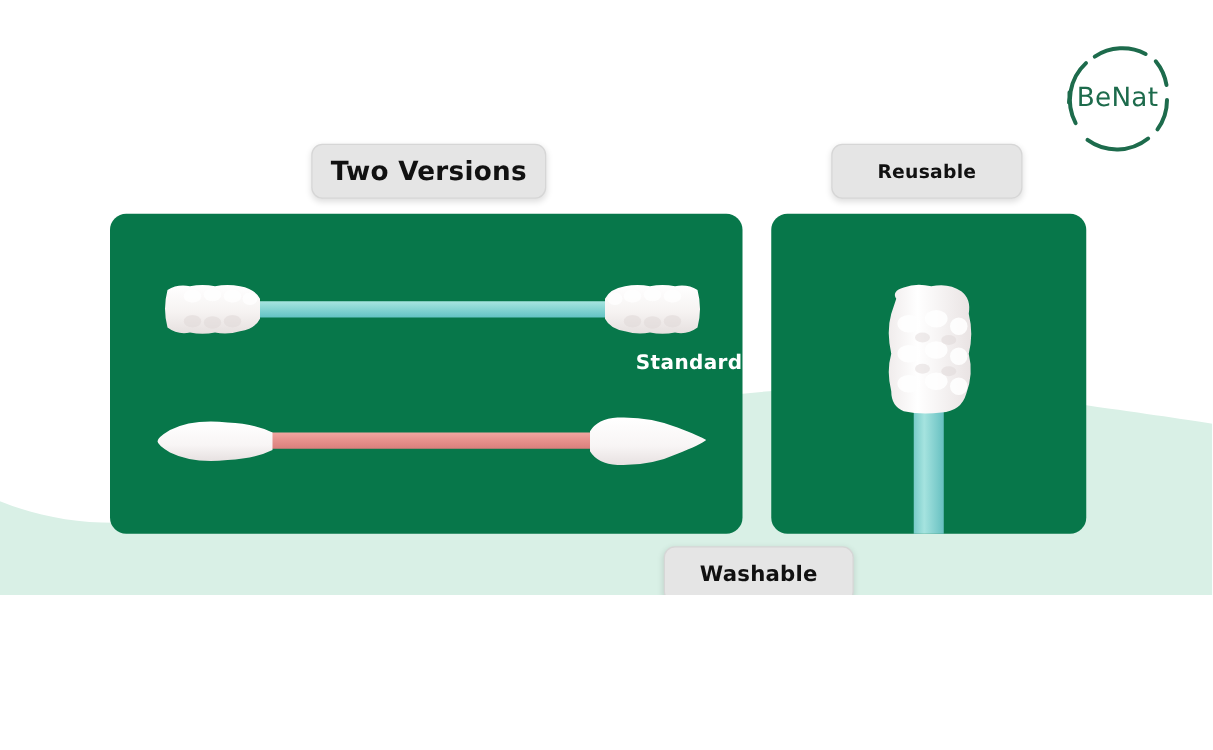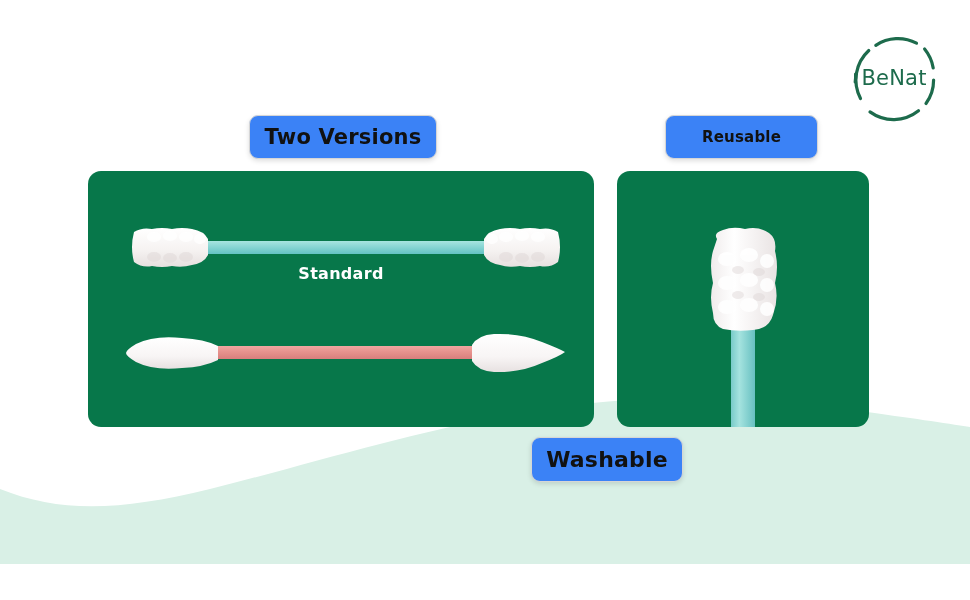--- a/index.html
+++ b/index.html
@@ -6,21 +6,21 @@
     margin: 0;
     padding: 0;
     background: #ffffff;
   }
   body {
     font-family: "Liberation Sans", sans-serif;
   }
   #stage {
     position: relative;
     width: 970px;
-    height: 564px;
+    height: 476px;
     background: #ffffff;
     overflow: hidden;
   }
 
   
   .wave {
     position: absolute;
     left: 0;
     bottom: 0;
     width: 970px;
@@ -47,21 +47,21 @@
     justify-content: center;
     font-family: "DejaVu Sans", sans-serif;
     font-size: 21px;
     letter-spacing: .2px;
     color: #1d6b4c;
   }
 
   
   .pill {
     position: absolute;
-    background: #3b82f6;
+    background: #e5e5e5;
     border: 1px solid #d6d6d6;
     border-radius: 9px;
     box-shadow: 0 2px 5px rgba(0,0,0,.13);
     display: flex;
     align-items: center;
     justify-content: center;
     font-family: "DejaVu Sans", sans-serif;
     font-weight: 700;
     color: #111111;
     letter-spacing: .2px;
@@ -73,21 +73,21 @@
     font-size: 21px;
   }
   #pill-reusable {
     left: 665px; top: 115px;
     width: 153px; height: 44px;
     font-size: 15px;
   }
   #pill-washable {
     left: 531px; top: 437px;
     width: 152px; height: 45px;
-    font-size: 22px;
+    font-size: 17px;
   }
 
   
   .panel {
     position: absolute;
     background: #07774a;
     border-radius: 13px;
     overflow: hidden;
   }
   #panel-versions {
@@ -140,23 +140,24 @@
   }
 
   
   .caption {
     position: absolute;
     color: #ffffff;
     font-family: "DejaVu Sans", sans-serif;
     font-size: 16px;
     font-weight: 700;
     letter-spacing: .3px;
-    text-align: center;
+    text-align: right;
     width: 100%;
     left: 0;
+    margin-top: 16px;
   }
   #caption-standard { top: 93px; }
   #caption-makeup { top: 198px; }
 </style>
 </head>
 <body>
 
 <div id="stage">
 
   <svg class="wave" viewBox="0 0 970 175" preserveAspectRatio="none">

